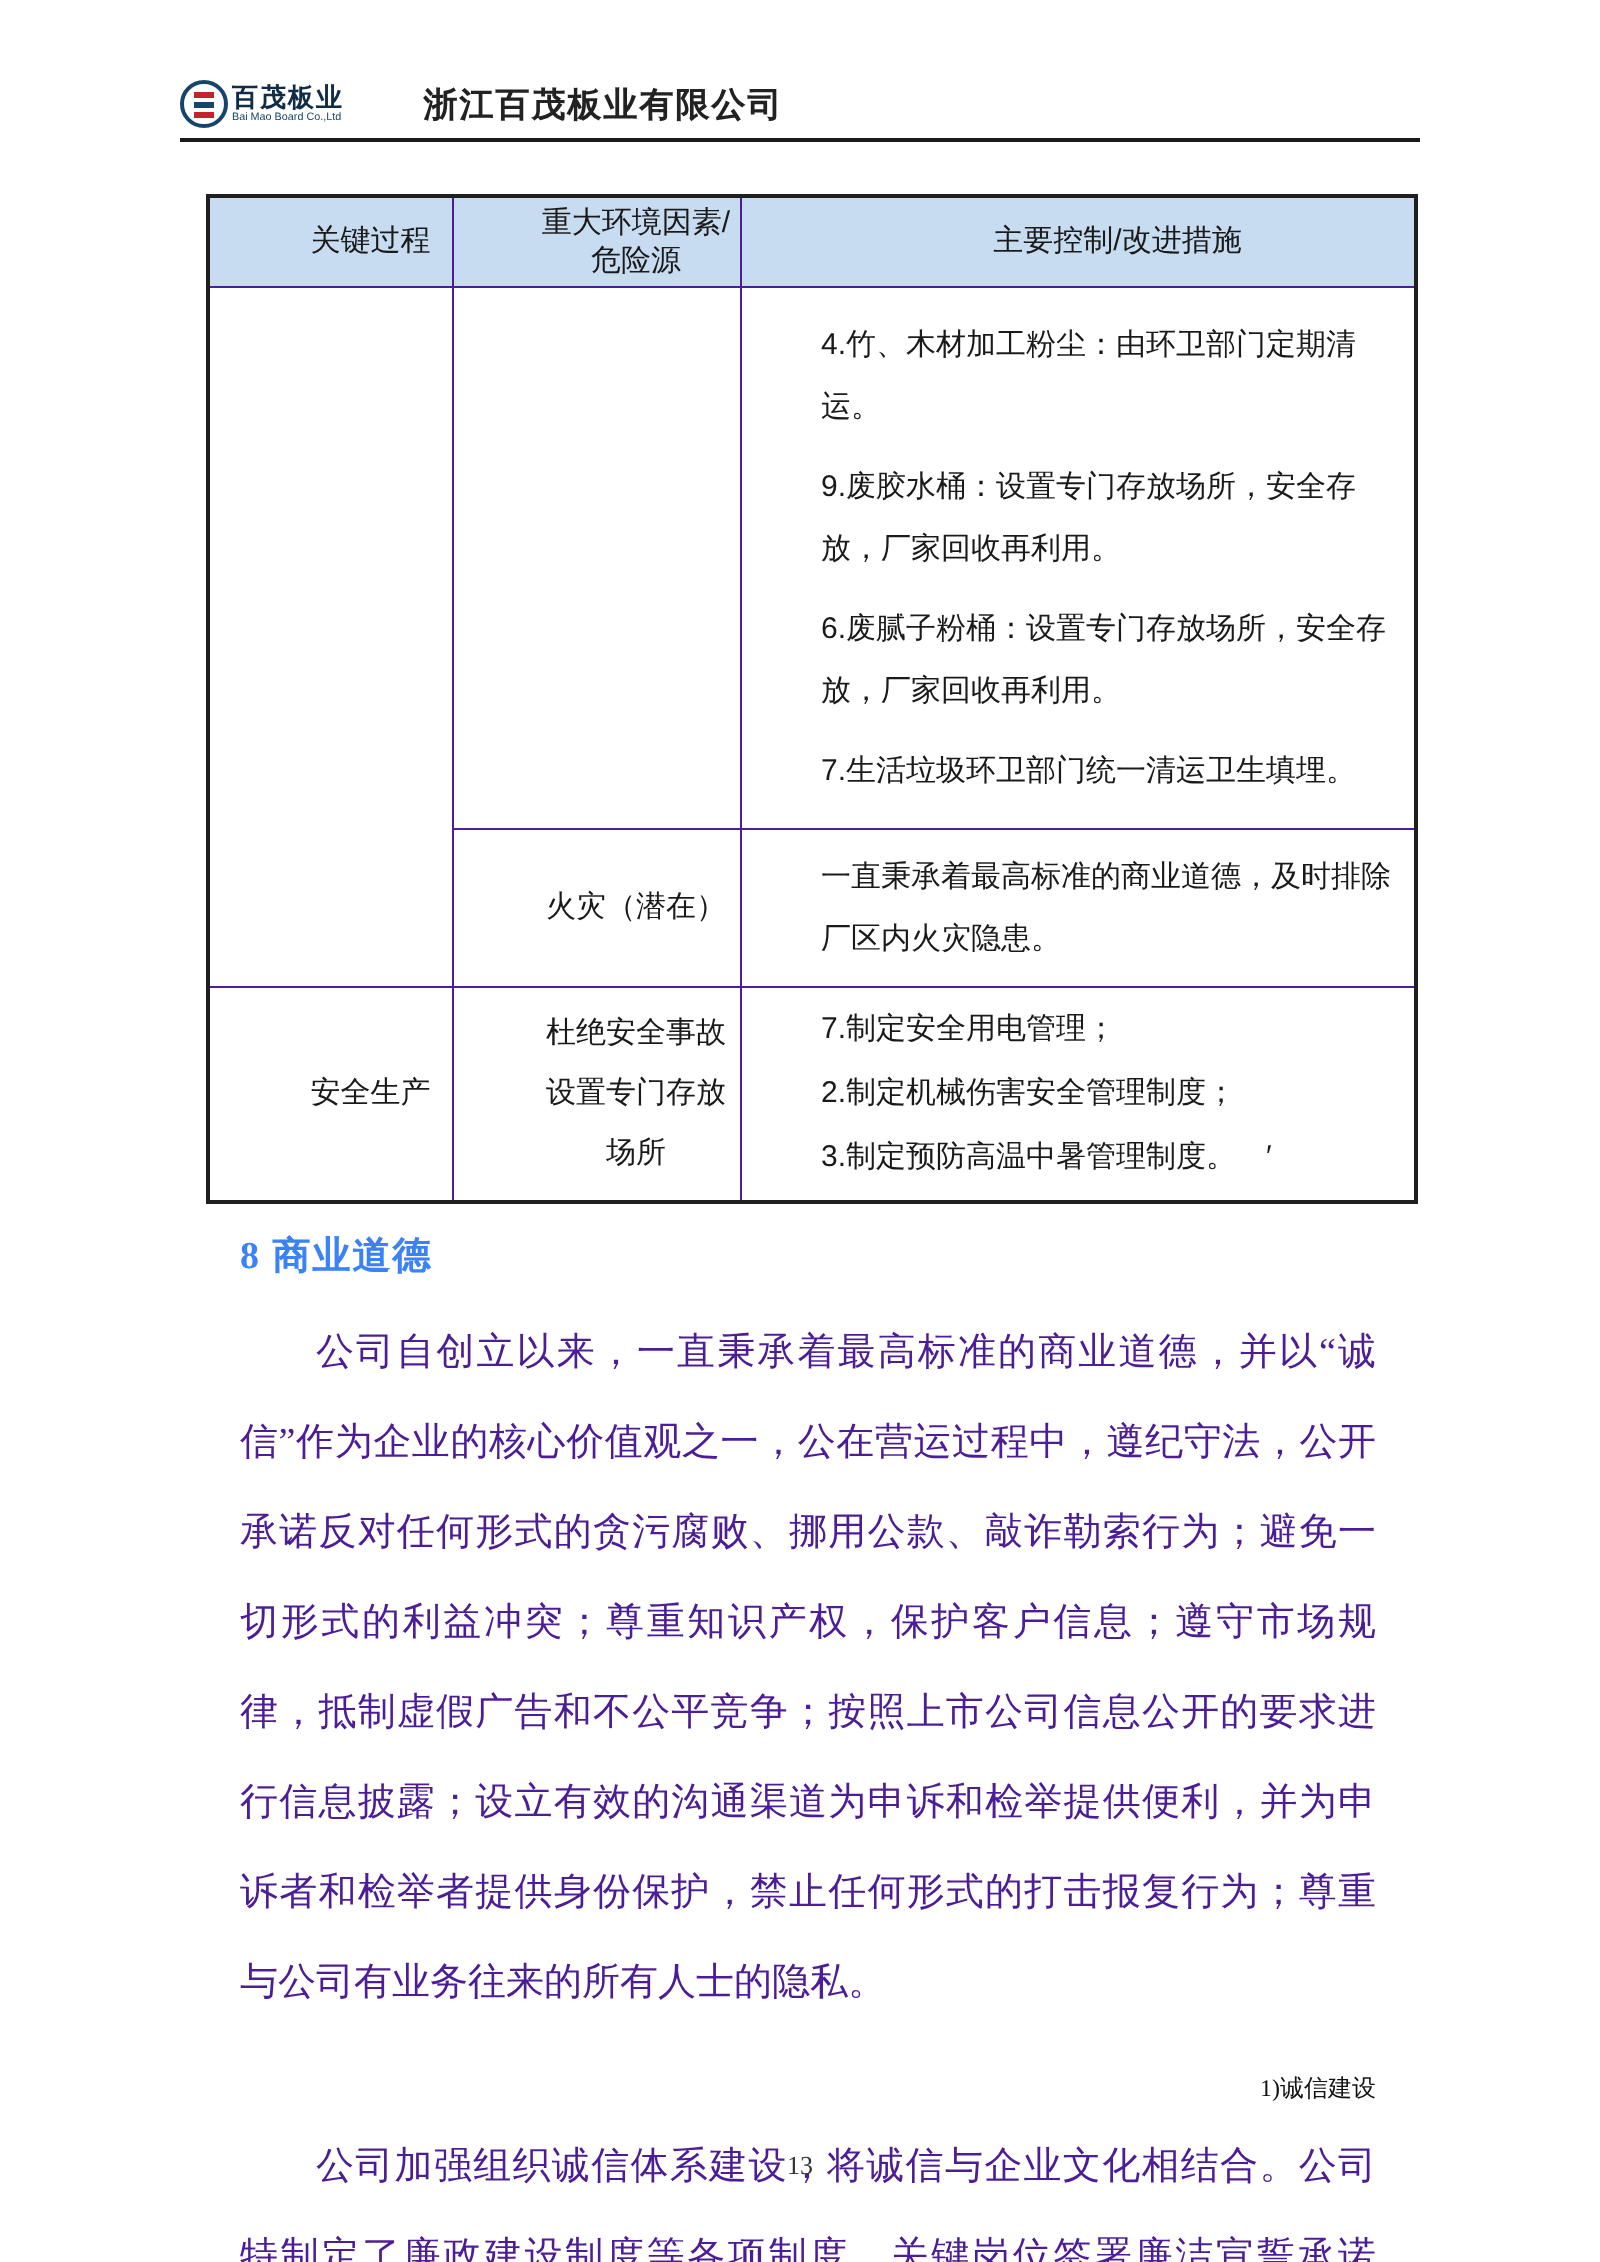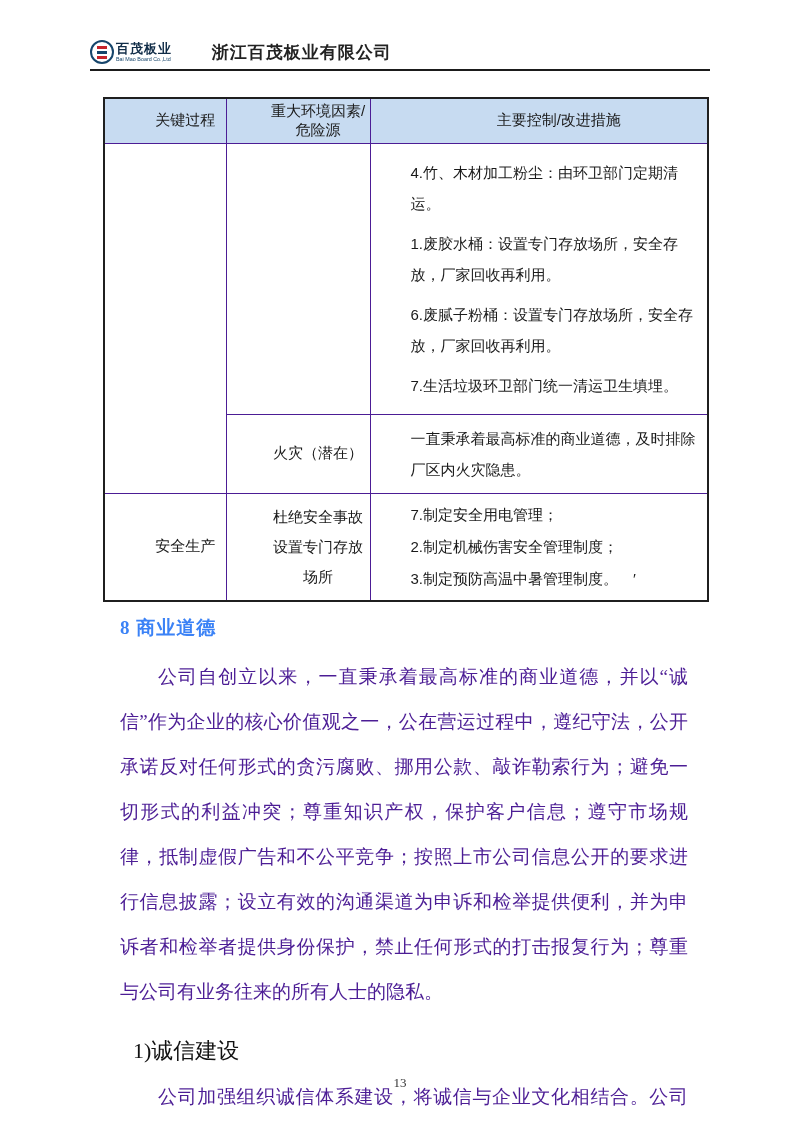--- a/index.html
+++ b/index.html
@@ -80,21 +80,21 @@
     font-size:19px;
     line-height:45px;
     text-align:justify;
     text-indent:2em;
     color:#4c1d95;
   }
   .subheading {
     margin-top:22px;
     padding-left:13px;
     font-family:"Liberation Serif", serif;
-    font-size:22px; color:#111;
+    font-size:12px; color:#111;text-align:right;
   }
   p.body-para2 { margin-top:8px; }
 
   
   .pagefoot {
     position:absolute;
     left:0; right:0; bottom:40px;
     text-align:center;
     font-family:"Liberation Serif", serif;
     font-size:13px; color:#333;
@@ -132,21 +132,21 @@
         <th>重大环境因素/危险源</th>
         <th>主要控制/改进措施</th>
       </tr>
     </thead>
     <tbody>
       <tr style="height:216px;">
         <td rowspan="2" class="center"></td>
         <td class="center"></td>
         <td class="measures">
           <div class="m-item">4.竹、木材加工粉尘：由环卫部门定期清运。</div>
-          <div class="m-item">1.废胶水桶：设置专门存放场所，安全存放，厂家回收再利用。</div>
+          <div class="m-item">9.废胶水桶：设置专门存放场所，安全存放，厂家回收再利用。</div>
           <div class="m-item">6.废腻子粉桶：设置专门存放场所，安全存放，厂家回收再利用。</div>
           <div class="m-item">7.生活垃圾环卫部门统一清运卫生填埋。</div>
         </td>
       </tr>
       <tr style="height:75px;">
         <td class="center">火灾（潜在）</td>
         <td class="measures">
           <div class="m-item" style="margin:4px 0;">一直秉承着最高标准的商业道德，及时排除厂区内火灾隐患。</div>
         </td>
       </tr>

